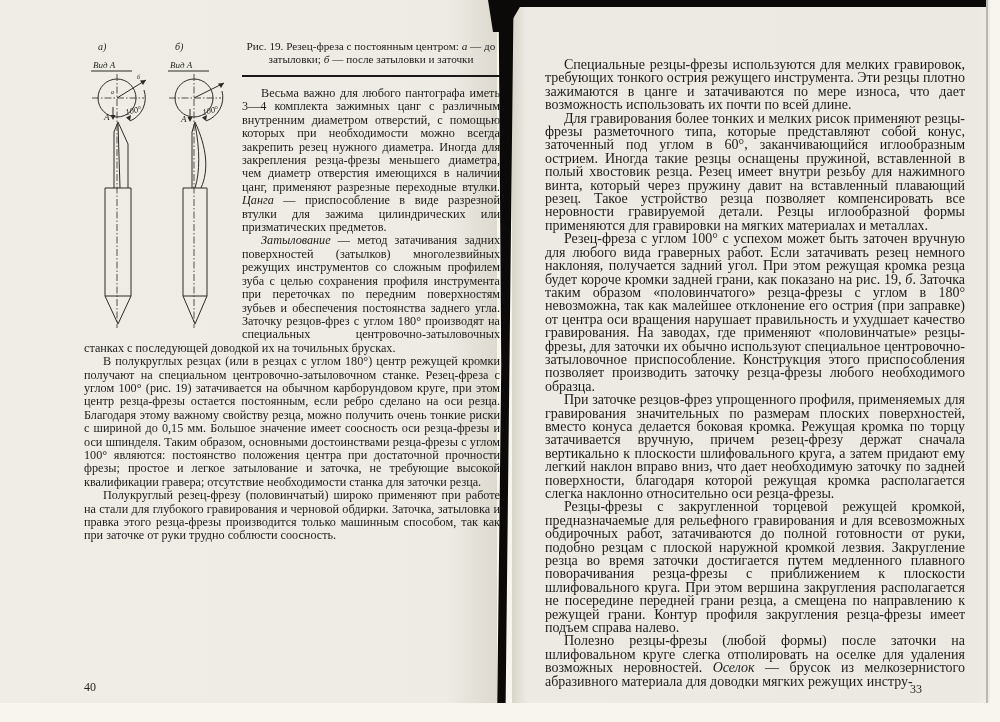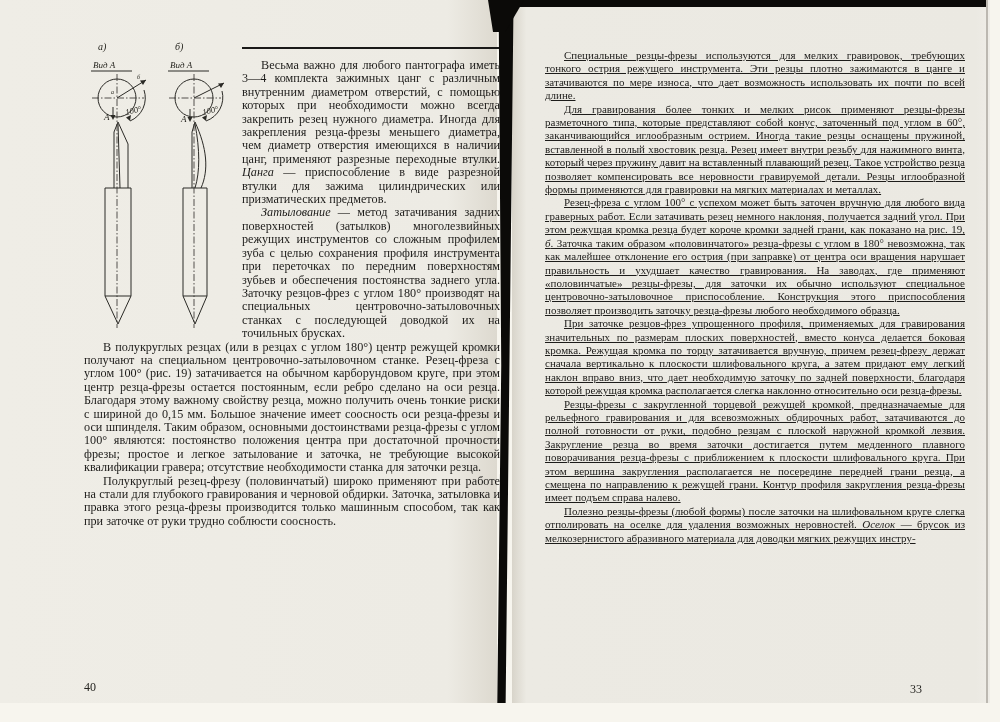--- a/index.html
+++ b/index.html
@@ -32,22 +32,22 @@
   }
   .right-edge-line{
     position:absolute;left:986px;top:0;width:2px;height:703px;
     background:rgba(95,90,78,0.35);
   }
   .lp-content{
     position:absolute;left:84px;top:38px;width:416px;
     color:#1d1c1a;font-size:12.2px;line-height:13.4px;text-align:justify;
   }
   .rp-content{
-    position:absolute;left:33px;top:49px;width:420px;
-    color:#1d1c1a;font-size:11px;line-height:13.4px;text-align:justify;text-decoration:underline;
+    position:absolute;left:33px;top:58px;width:420px;
+    color:#1d1c1a;font-size:14px;line-height:13.4px;text-align:justify;
   }
   .figure-float{float:left;width:158px;height:292px;}
   .caption{
     font-size:11.2px;line-height:13px;text-align:center;
     padding:2px 0 0 4px;color:#1b1a18;
   }
   .caption-rule{border:none;border-top:2px solid #1a1918;margin:9px 0 10px 4px;}
   p{margin:0;text-indent:19px;}
   p.noind{text-indent:0;}
   i{font-style:italic;}
@@ -115,20 +115,21 @@
             <path d="M34,84 C46,110 48,132 40,150" class="fig-line"></path>
             <path d="M34,86 C39,112 39,134 34,150" class="fig-line"></path>
             <line x1="22" y1="150" x2="46" y2="150" class="fig-line"></line>
             <line x1="22" y1="150" x2="22" y2="258" class="fig-line"></line>
             <line x1="46" y1="150" x2="46" y2="258" class="fig-line"></line>
             <path d="M22,258 L34,286 L46,258 Z" class="fig-line"></path>
           </g>
         </svg>
       </div>
 
+      <div class="caption"><span>Рис. 19. Резец-фреза с постоянным центром: </span><i>а</i><span> — до затыловки; </span><i>б</i><span> — после затыловки и заточки</span></div>
       <hr class="caption-rule">
 
       <p><span>Весьма важно для любого пантографа иметь 3—4 комплекта зажимных цанг с различным внутренним диаметром отверстий, с помощью которых при необходимости можно всегда закрепить резец нужного диаметра. Иногда для закрепления резца-фрезы меньшего диаметра, чем диаметр отверстия имеющихся в наличии цанг, применяют разрезные переходные втулки. </span><i>Цанга</i><span> — приспособление в виде разрезной втулки для зажима цилиндрических или призматических предметов.</span></p>
       <p><i>Затылование</i><span> — метод затачивания задних поверхностей (затылков) многолезвийных режущих инструментов со сложным профилем зуба с целью сохранения профиля инструмента при переточках по передним поверхностям зубьев и обеспечения постоянства заднего угла. Заточку резцов-фрез с углом 180° производят на специальных центровочно-затыловочных станках с последующей доводкой их на точильных брусках.</span></p>
       <p><span>В полукруглых резцах (или в резцах с углом 180°) центр режущей кромки получают на специальном центровочно-затыловочном станке. Резец-фреза с углом 100° (рис. 19) затачивается на обычном карборундовом круге, при этом центр резца-фрезы остается постоянным, если ребро сделано на оси резца. Благодаря этому важному свойству резца, можно получить очень тонкие риски с шириной до 0,15 мм. Большое значение имеет соосность оси резца-фрезы и оси шпинделя. Таким образом, основными достоинствами резца-фрезы с углом 100° являются: постоянство положения центра при достаточной прочности фрезы; простое и легкое затылование и заточка, не требующие высокой квалификации гравера; отсутствие необходимости станка для заточки резца.</span></p>
       <p><span>Полукруглый резец-фрезу (половинчатый) широко применяют при работе на стали для глубокого гравирования и черновой обдирки. Заточка, затыловка и правка этого резца-фрезы производится только машинным способом, так как при заточке от руки трудно соблюсти соосность.</span></p>
     </div>
     <div class="pageno pageno-left">40</div>
   </div>
 

